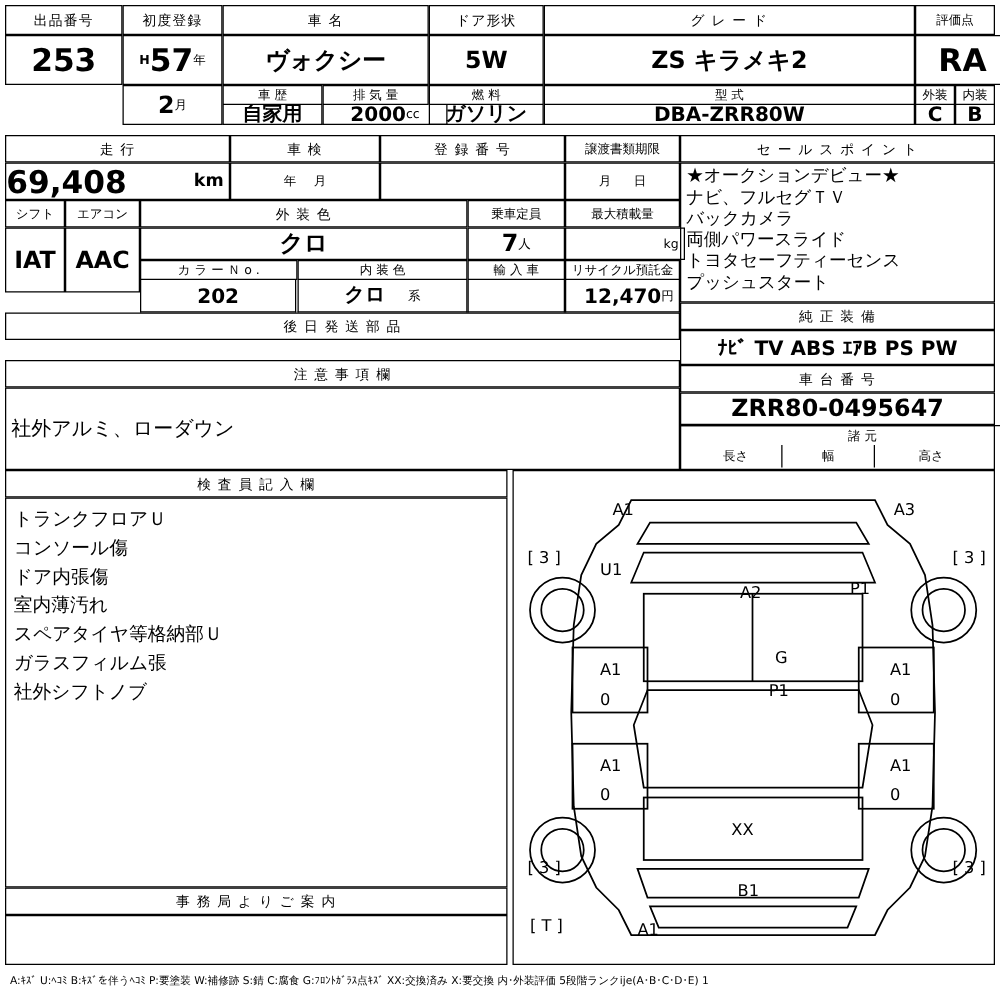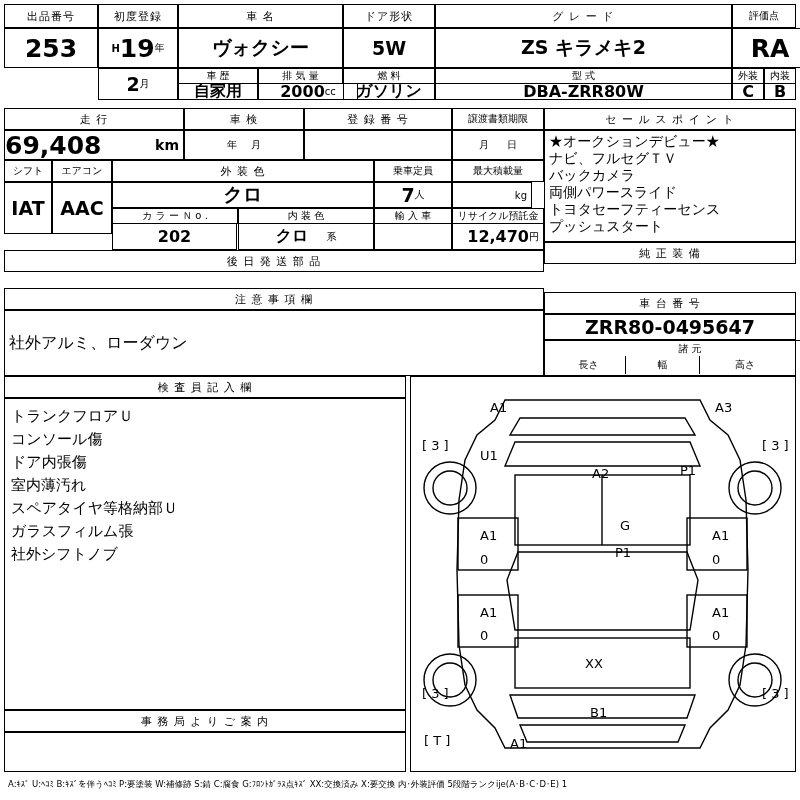--- a/index.html
+++ b/index.html
@@ -48,21 +48,21 @@
     </div>
   <div class="bx" style="left:4px;top:28px;width:94px;height:40px;">
       <span class="val-l">253</span>
     </div>
 
   <div class="bx" style="left:98px;top:4px;width:80px;height:24px;">
       <span class="lbl">初度登録</span>
     </div>
   <div class="bx" style="left:98px;top:28px;width:80px;height:40px;">
     <span class="sub">H</span>
-      <span class="val-l">19</span>
+      <span class="val-l">57</span>
       <span class="unit">年</span>
   </div>
 
   <div class="bx" style="left:178px;top:4px;width:165px;height:24px;">
       <span class="lbl">車 名</span>
     </div>
   <div class="bx" style="left:178px;top:28px;width:165px;height:40px;">
       <span class="val">ヴォクシー</span>
     </div>
 
@@ -198,21 +198,21 @@
       <span class="val">AAC</span>
     </div>
 
   <div class="bx" style="left:112px;top:182px;width:262px;height:26px;">
       <span class="val">クロ</span>
     </div>
   <div class="bx" style="left:374px;top:182px;width:78px;height:26px;">
       <span class="val">7</span>
       <span class="unit">人</span>
     </div>
-  <div class="bx right" style="left:452px;top:182px;width:80px;height:26px;">
+  <div class="bx right" style="left:452px;top:182px;width:96px;height:26px;">
       <span class="unit">kg</span>
     </div>
 
   <div class="bx" style="left:112px;top:208px;width:126px;height:16px;">
       <span class="lbl-s">カ ラ ー Ｎ o .</span>
     </div>
   <div class="bx" style="left:238px;top:208px;width:136px;height:16px;">
       <span class="lbl-s">内 装 色</span>
     </div>
   <div class="bx" style="left:374px;top:208px;width:78px;height:16px;">
@@ -234,20 +234,23 @@
       <span class="val-m">12,470</span>
       <span class="unit">円</span>
     </div>
 
   <div class="bx" style="left:4px;top:250px;width:540px;height:22px;">
       <span class="lbl">後 日 発 送 部 品</span>
     </div>
 
   <div class="bx" style="left:544px;top:242px;width:252px;height:22px;">
       <span class="lbl">純 正 装 備</span>
+    </div>
+  <div class="bx" style="left:544px;top:264px;width:252px;height:28px;">
+      <span class="val-m">ﾅﾋﾞ TV ABS ｴｱB PS PW</span>
     </div>
 
   <div class="bx" style="left:4px;top:288px;width:540px;height:22px;">
       <span class="lbl">注 意 事 項 欄</span>
     </div>
   <div class="bx left" style="left:4px;top:310px;width:540px;height:66px;text-align:right;">
       <span style="font-size:16px;">社外アルミ、ローダウン</span>
     </div>
 
   <div class="bx" style="left:544px;top:292px;width:252px;height:22px;">

